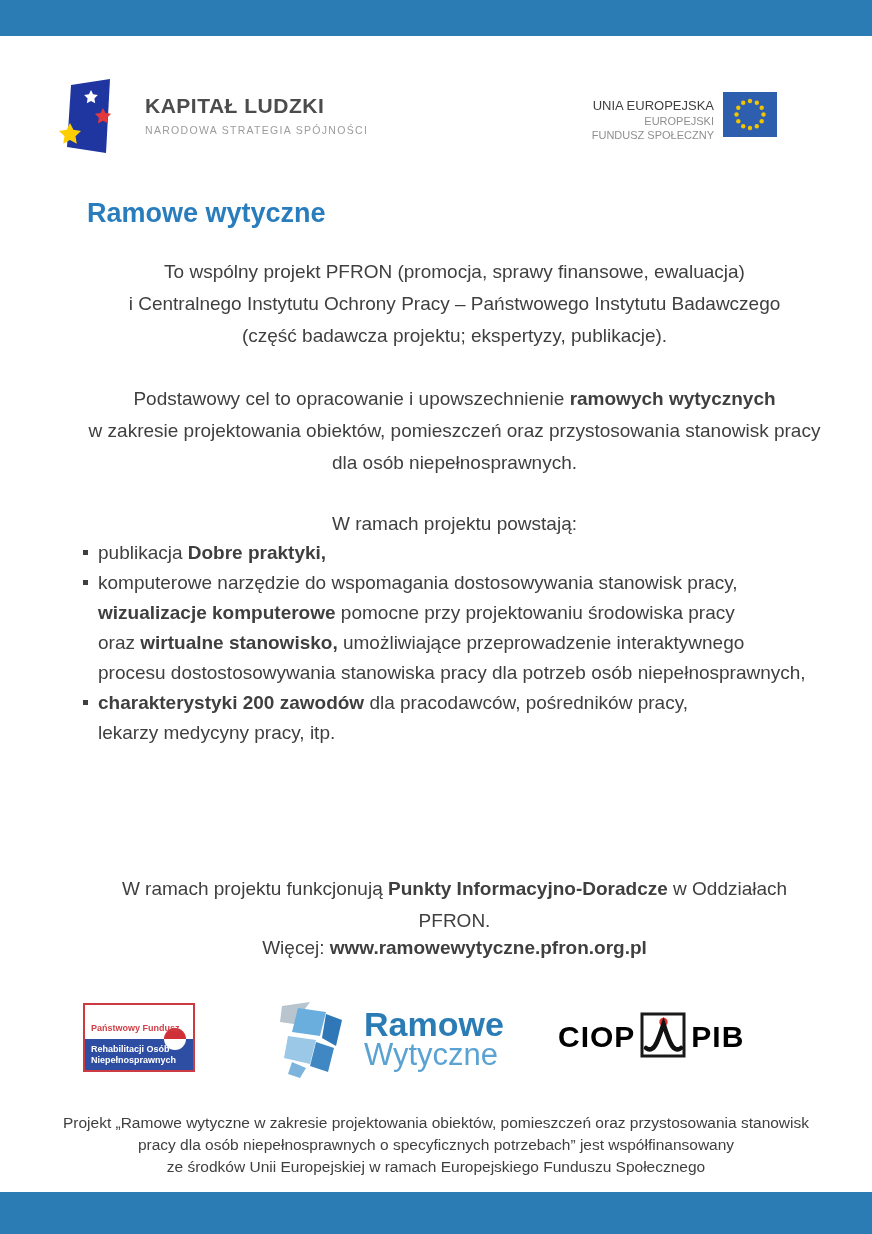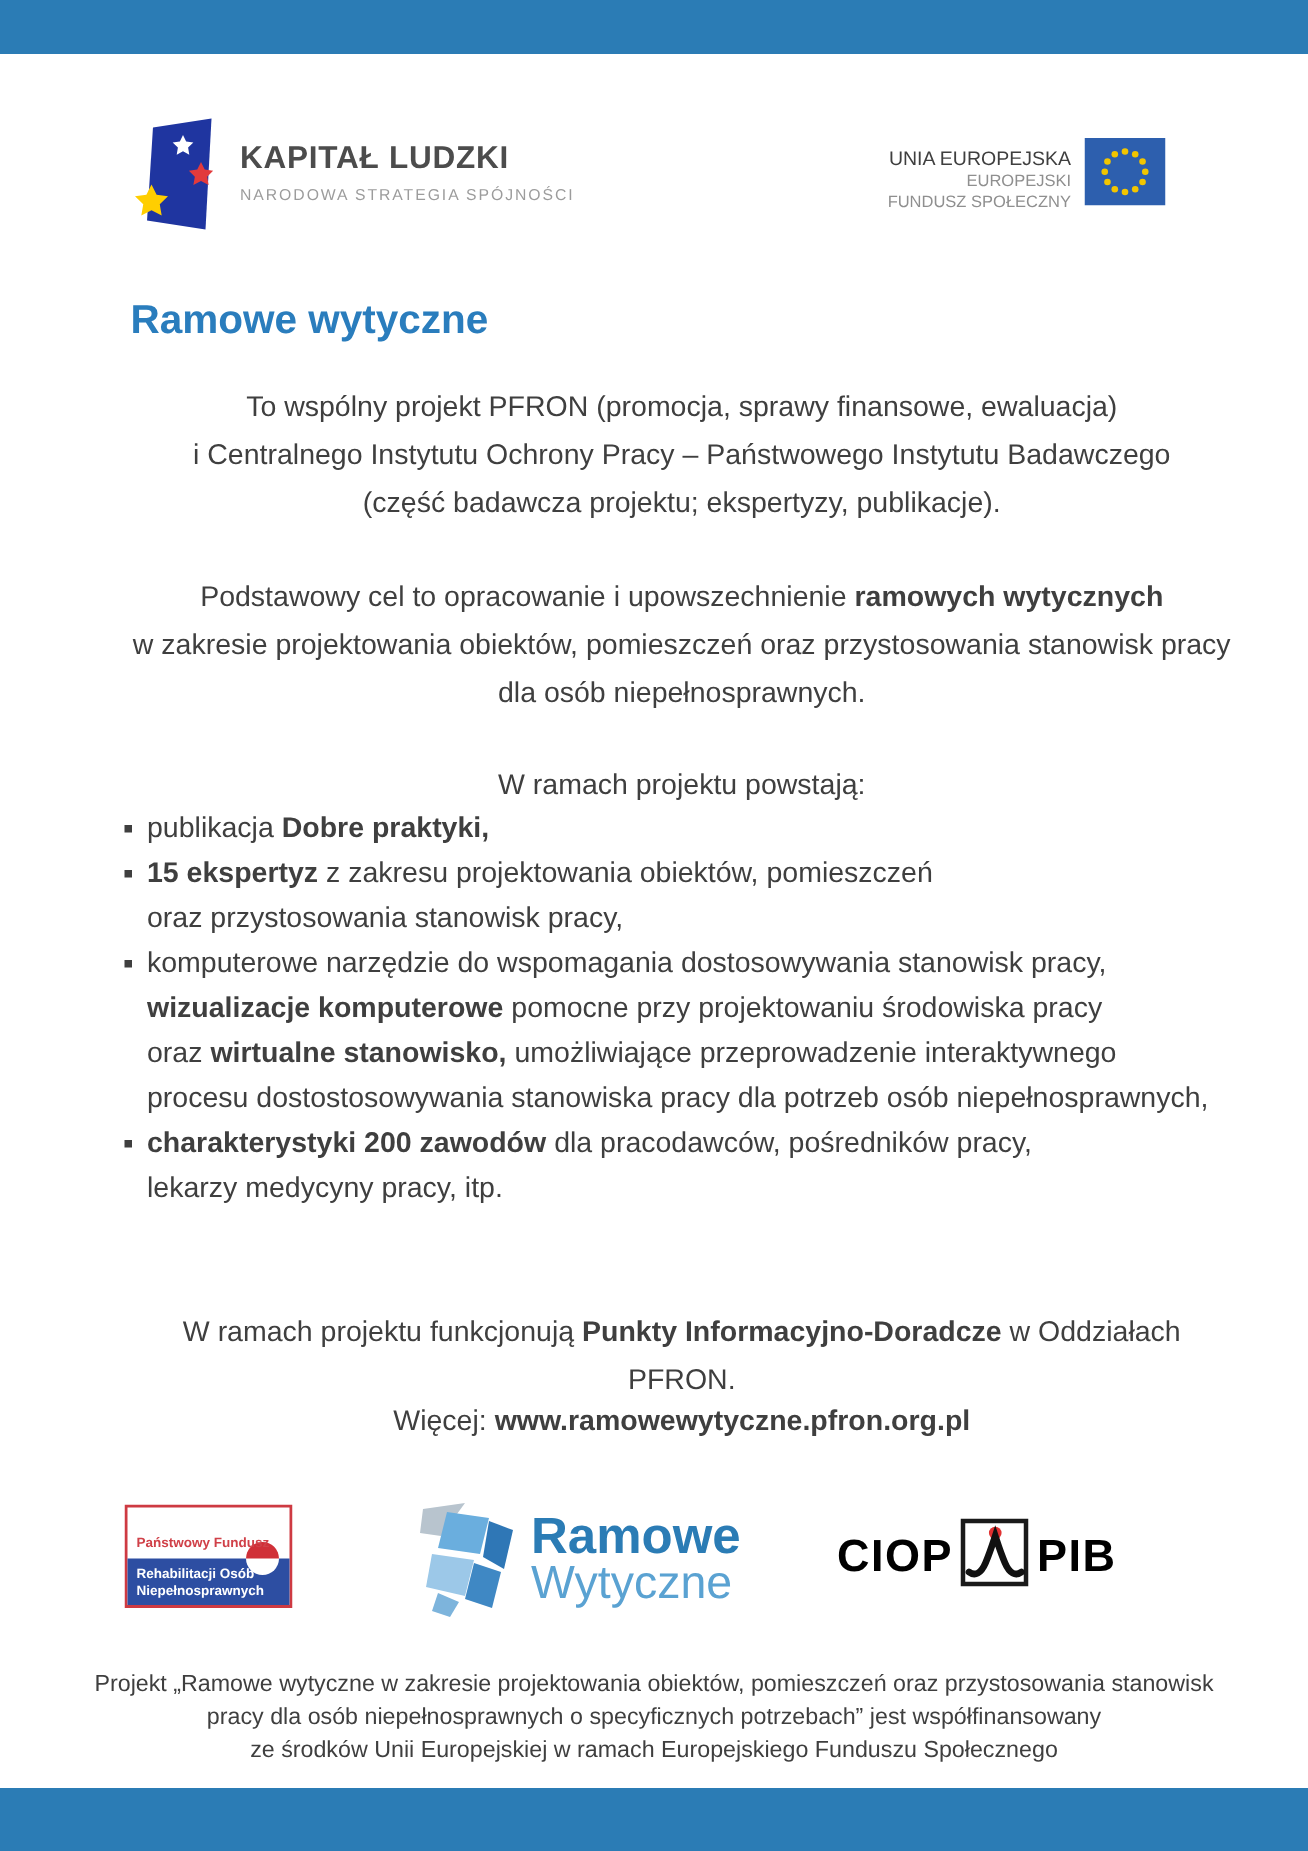--- a/index.html
+++ b/index.html
@@ -3,21 +3,21 @@
 <meta charset="utf-8">
 <style>
   html,body{margin:0;padding:0;background:#e8e8e8;}
   .page{position:relative;width:872px;height:1234px;background:#ffffff;margin:0 auto;
         font-family:"Liberation Sans",sans-serif;color:#3f3f3f;overflow:hidden;}
   .bar{position:absolute;left:0;width:100%;background:#2b7cb5;}
   .bar-top{top:0;height:36px;}
   .bar-bottom{top:1192px;height:42px;}
 
   
-  .kl{position:absolute;left:89px;top:77px;display:flex;}
+  .kl{position:absolute;left:58px;top:77px;display:flex;gap:16px;}
   .kl-text{margin-left:17px;padding-top:17px;}
   .kl-title{font-size:21px;font-weight:bold;color:#4c4c4c;letter-spacing:0.5px;}
   .kl-sub{font-size:10.5px;color:#9c9c9c;letter-spacing:1.3px;margin-top:6px;}
   .eu{position:absolute;top:92px;right:95px;display:flex;align-items:flex-start;}
   .eu-text{text-align:right;margin-right:9px;padding-top:6px;}
   .eu-l1{font-size:13px;font-weight:normal;color:#3f3f3f;}
   .eu-l2,.eu-l3{font-size:11px;color:#8f8f8f;margin-top:2px;}
 
   
   .title{position:absolute;left:87px;top:198px;font-size:27px;font-weight:bold;color:#2a7dbd;}
@@ -30,21 +30,21 @@
   b{font-weight:bold;}
   .blist{position:absolute;left:83px;top:538px;width:740px;margin:0;padding:0;list-style:none;
          font-size:19px;line-height:30px;}
   .blist li{position:relative;padding-left:15px;}
   .bullet{position:absolute;left:0;top:12px;width:5px;height:5px;background:#3f3f3f;}
   .li-text{white-space:pre-line;}
 
   
   .pfron-logo{position:absolute;left:83px;top:1003px;}
   .ramowe-logo{position:absolute;left:280px;top:1002px;display:flex;}
-  .ramowe-text{margin-left:10px;padding-top:6px;}
+  .ramowe-text{margin-left:20px;padding-top:6px;}
   .ram1{font-size:34px;font-weight:bold;color:#2b7cb5;line-height:32px;}
   .ram2{font-size:31px;color:#5aa2d2;line-height:30px;}
   .ciop-logo{position:absolute;left:558px;top:1012px;display:flex;align-items:center;}
   .ciop-text{font-size:30px;font-weight:bold;color:#000000;letter-spacing:1px;}
   .ciop-mark{margin:0 5px;}
 
   .footer{position:absolute;left:0;top:1112px;width:100%;text-align:center;
           font-size:15.5px;line-height:22px;white-space:pre-line;color:#3f3f3f;}
 </style>
 </head>
@@ -106,22 +106,21 @@
   <div class="para p1"><span>To wspólny projekt PFRON (promocja, sprawy finansowe, ewaluacja)
 i Centralnego Instytutu Ochrony Pracy – Państwowego Instytutu Badawczego
 (część badawcza projektu; ekspertyzy, publikacje).</span></div>
   <div class="para p2"><span>Podstawowy cel to opracowanie i upowszechnienie </span><b>ramowych wytycznych</b><span>
 w zakresie projektowania obiektów, pomieszczeń oraz przystosowania stanowisk pracy
 dla osób niepełnosprawnych.</span></div>
   <div class="para intro">W ramach projektu powstają:</div>
 
   <ul class="blist">
     <li><span class="bullet"></span><span class="li-text"><span>publikacja </span><b>Dobre praktyki,</b></span></li>
-    <li><span class="bullet"></span><span class="li-text"><b>15 ekspertyz</b><span> z zakresu projektowania obiektów, pomieszczeń
-oraz przystosowania stanowisk pracy,</span></span></li>
+    <li><span class="bullet"></span></li>
     <li><span class="bullet"></span><span class="li-text"><span>komputerowe narzędzie do wspomagania dostosowywania stanowisk pracy,
 </span><b>wizualizacje komputerowe</b><span> pomocne przy projektowaniu środowiska pracy
 oraz </span><b>wirtualne stanowisko,</b><span> umożliwiające przeprowadzenie interaktywnego
 procesu dostostosowywania stanowiska pracy dla potrzeb osób niepełnosprawnych,</span></span></li>
     <li><span class="bullet"></span><span class="li-text"><b>charakterystyki 200 zawodów</b><span> dla pracodawców, pośredników pracy,
 lekarzy medycyny pracy, itp.</span></span></li>
   </ul>
 
   <div class="para p4"><span>W ramach projektu funkcjonują </span><b>Punkty Informacyjno-Doradcze</b><span> w Oddziałach PFRON.</span></div>
   <div class="para p5"><span>Więcej: </span><b>www.ramowewytyczne.pfron.org.pl</b></div>

